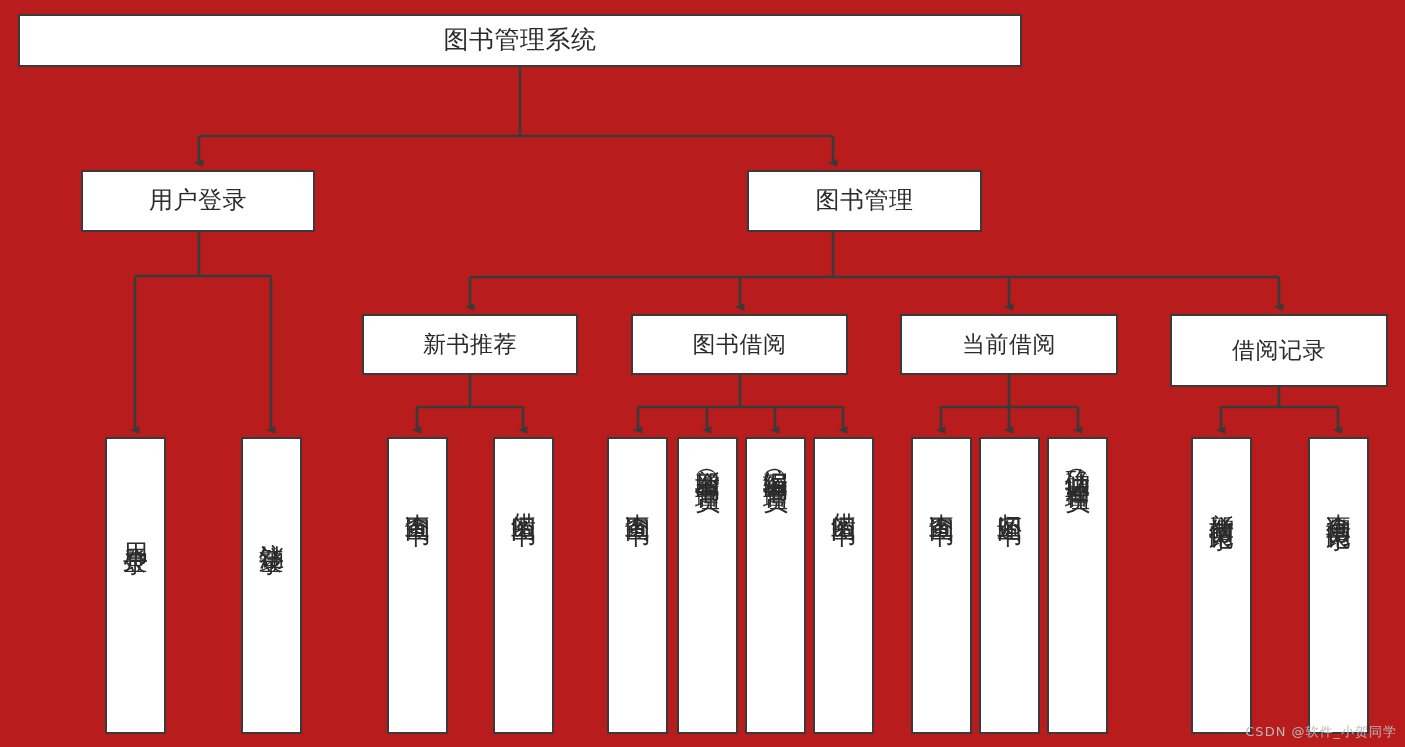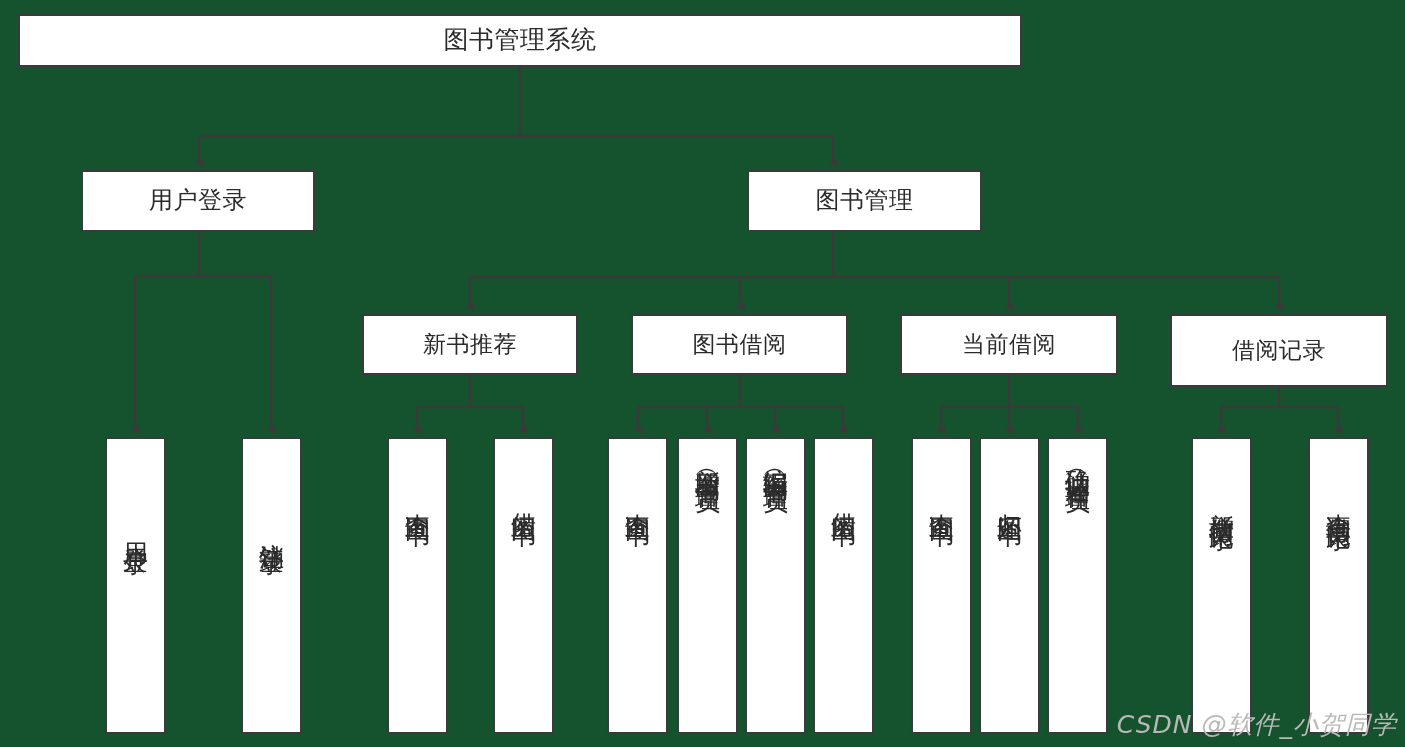--- a/index.html
+++ b/index.html
@@ -8,21 +8,21 @@
     padding: 0;
     background: #ffffff;
   }
   body {
     font-family: "DejaVu Sans", "Liberation Sans", sans-serif;
   }
   #diagram-root {
     position: relative;
     width: 1405px;
     height: 747px;
-    background: #14532d;
+    background: #b91c1c;
     overflow: hidden;
   }
   svg#connectors {
     position: absolute;
     left: 0;
     top: 0;
     width: 1405px;
     height: 747px;
     pointer-events: none;
   }
@@ -66,26 +66,25 @@
     padding-top: 48px;
   }
   .node.leaf.topalign .label {
     padding-top: 4px;
   }
 
   #watermark {
     position: absolute;
     right: 8px;
     bottom: 6px;
-    font-size: 25px;
+    font-size: 13px;
     color: #b9b9b9;
     letter-spacing: 1px;
     z-index: 5;
     white-space: nowrap;
-    font-style: italic;
   }
 </style>
 </head>
 <body>
 
 <div id="diagram-root">
 
   <svg id="connectors" viewBox="0 0 1405 747" xmlns="http://www.w3.org/2000/svg">
     <defs>
       <marker id="arrow" markerWidth="10" markerHeight="10" refX="4.2" refY="5" orient="auto" markerUnits="userSpaceOnUse">

